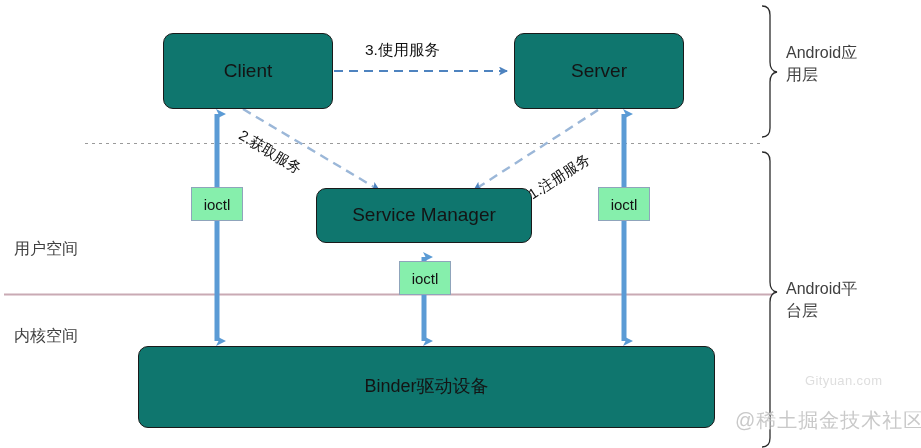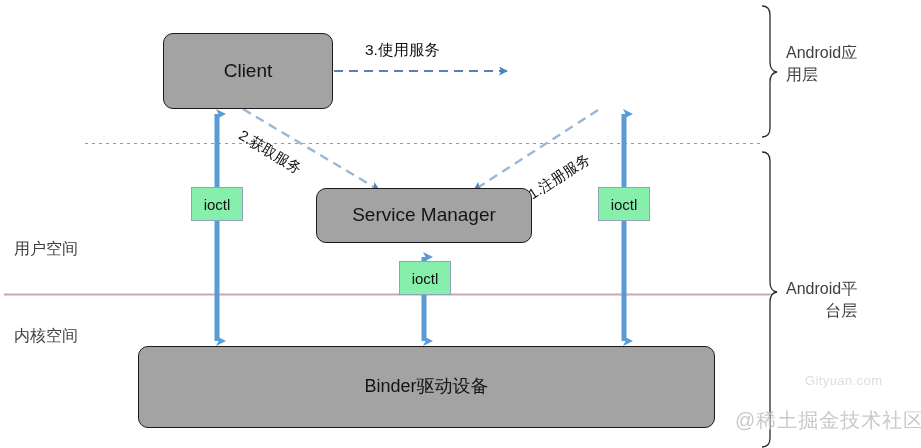--- a/index.html
+++ b/index.html
@@ -21,21 +21,21 @@
   .svg-layer {
     position: absolute;
     left: 0;
     top: 0;
     width: 921px;
     height: 448px;
     pointer-events: none;
   }
   .node-box {
     position: absolute;
-    background: #a3a3a3;
+    background: #0f766e;
     border: 1.4px solid #1a1a1a;
     border-radius: 10px;
     box-sizing: border-box;
     display: flex;
     align-items: center;
     justify-content: center;
     text-align: center;
     color: #141414;
     font-size: 19px;
     line-height: 1.28;
@@ -150,20 +150,23 @@
     <g>
       <path d="M762,152 Q770,152 770,161 L770,282 Q770,291 777,292 Q770,293 770,302
                L770,438 Q770,447 762,447" fill="none" stroke="#2b2b2b" stroke-width="1.3"></path>
     </g>
   </svg>
 
   <div class="node-box" style="left:163px; top:33px; width:170px; height:76px;">
     <span>Client</span>
   </div>
 
+  <div class="node-box" style="left:514px; top:33px; width:170px; height:76px;">
+    <span>Server</span>
+  </div>
 
   <div class="node-box" style="left:316px; top:188px; width:216px; height:55px;">
     <span>Service Manager</span>
   </div>
 
   <div class="node-box two-line" style="left:138px; top:346px; width:577px; height:82px;">
     <span>Binder驱动设备</span>
   </div>
 
   <div class="ioctl-box" style="left:191px; top:187px; width:52px; height:34px;">
@@ -184,20 +187,20 @@
 
   <div class="diag-label" style="left:525px; top:188px; transform: rotate(-33deg);">1.注册服务</div>
 
   <div class="side-label" style="left:14px; top:238px;">用户空间</div>
 
   <div class="side-label" style="left:14px; top:325px;">内核空间</div>
 
   <div class="side-label" style="left:786px; top:42px;">Android应
 用层</div>
 
-  <div class="side-label" style="left:786px; top:278px;text-align:right;">Android平
+  <div class="side-label" style="left:786px; top:278px;">Android平
 台层</div>
 
   <div class="watermark-small" style="left:757px; top:373px;">Gityuan.com</div>
 
   <div class="watermark-big" style="left:735px; top:407px;">@稀土掘金技术社区</div>
 
 </div>
 
 </body></html>

